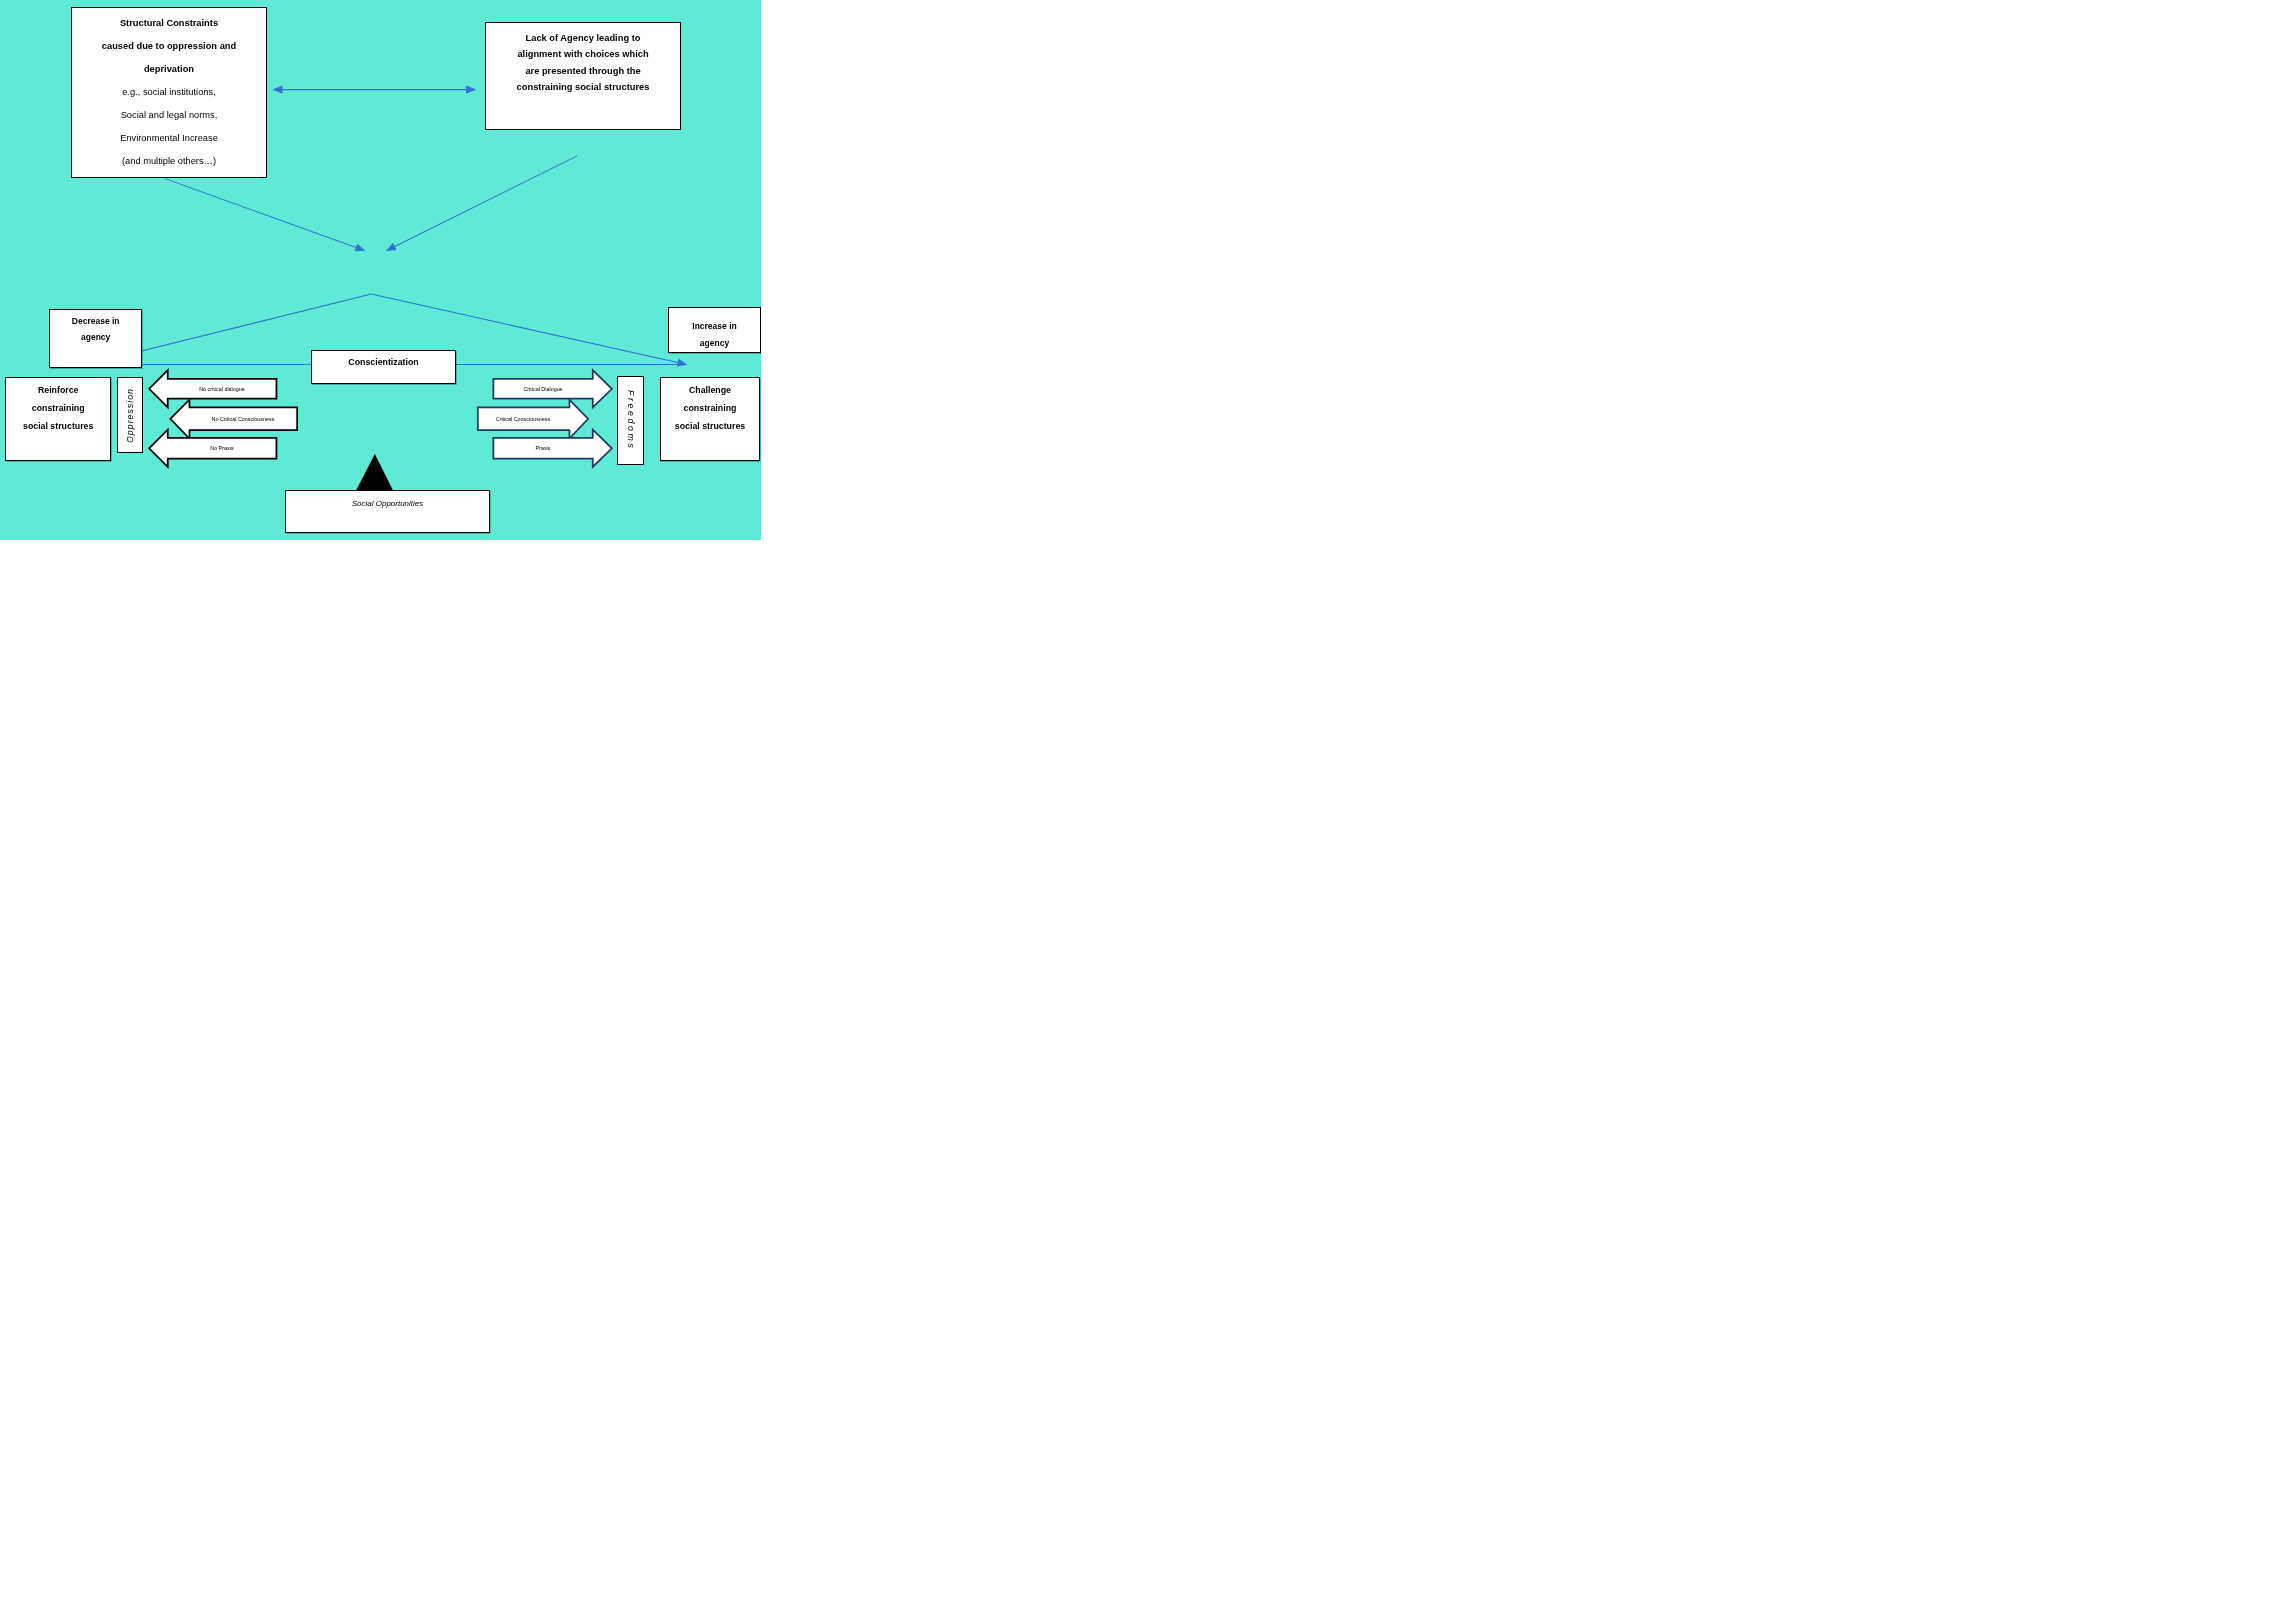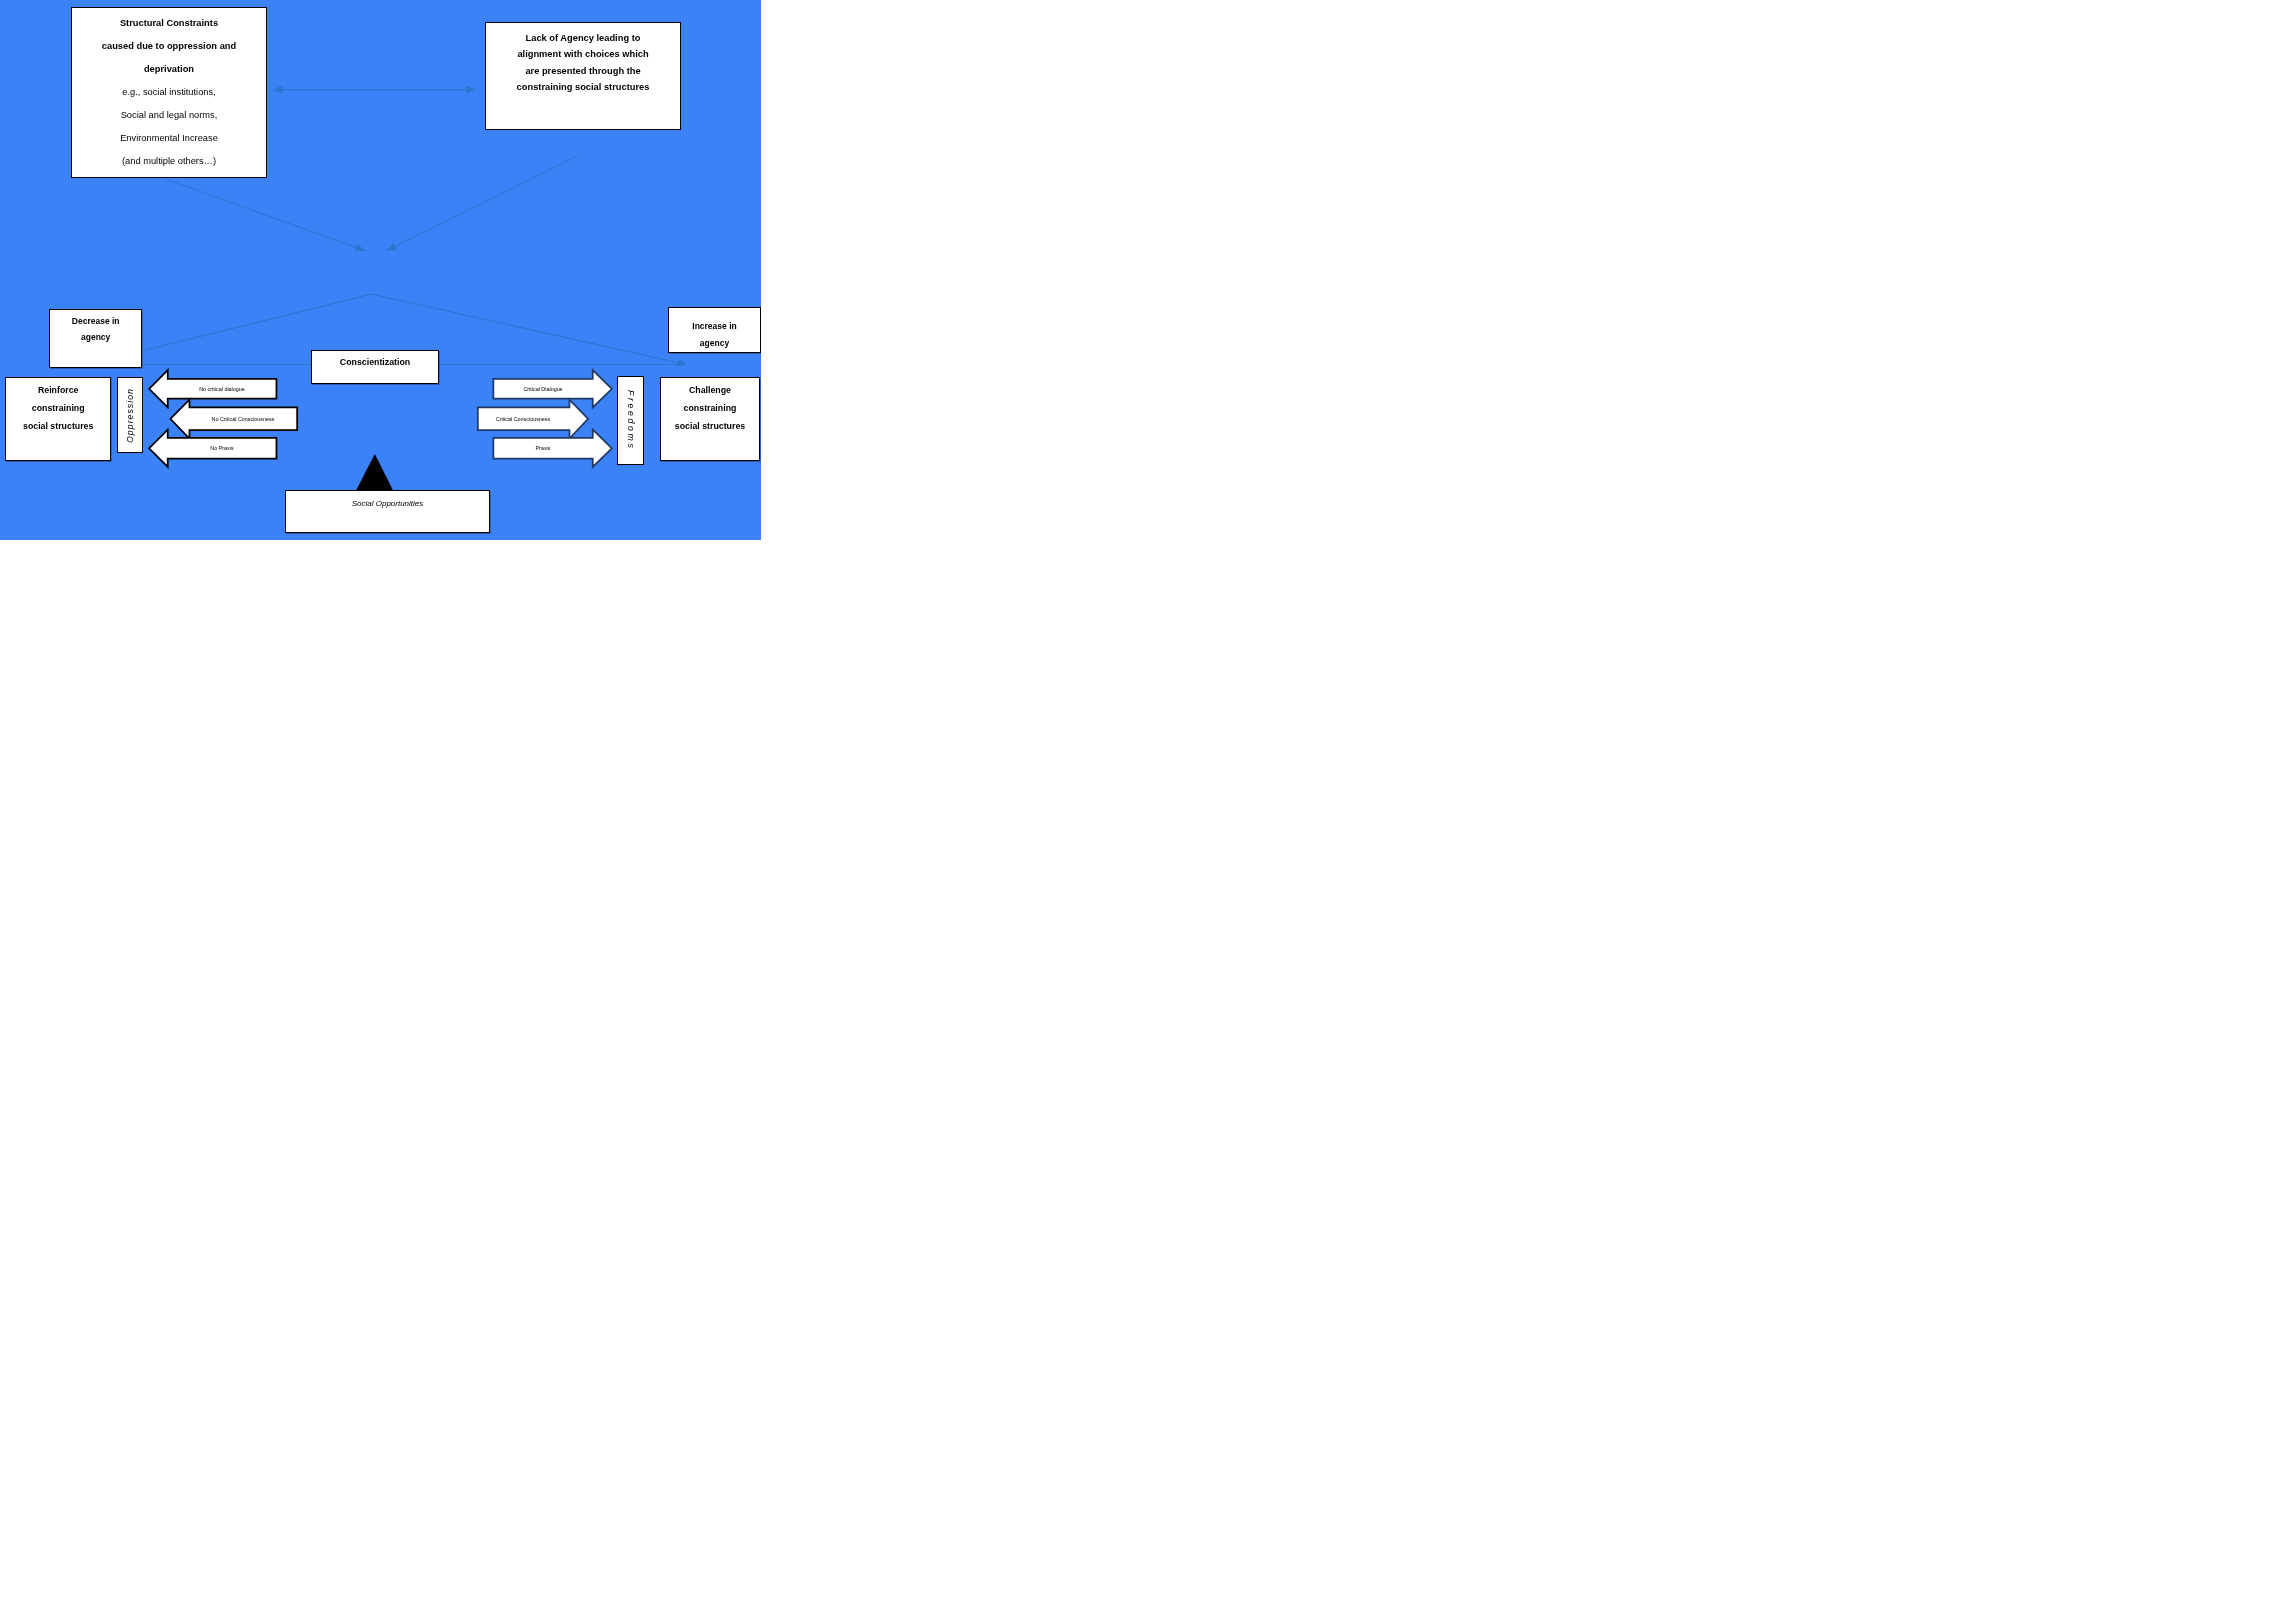--- a/index.html
+++ b/index.html
@@ -1,37 +1,37 @@
 <!DOCTYPE html>
 <html style="font-size:8.3px"><head>
 <meta charset="utf-8">
 <style>
   * { box-sizing: border-box; }
   html,body { margin:0; padding:0; background:#ffffff; }
   body { font-family:"Liberation Sans", sans-serif; color:#000; }
-  .canvas { position:relative; width:761px; height:540px; background:#3b82f6; overflow:hidden; }
+  .canvas { position:relative; width:761px; height:540px; background:#5eead4; overflow:hidden; }
   svg.layer { position:absolute; left:0; top:0; z-index:1; }
   .box { position:absolute; background:#fff; border:0.8px solid #000; text-align:center; z-index:2; }
   .sh { box-shadow:0.8px 1px 0 rgba(0,0,0,0.28); }
   .ln { white-space:nowrap; }
   .b { font-weight:bold; }
 
   #structural { left:71px; top:6.7px; width:196px; height:171px; padding-top:4.7px; border-width:0.7px; }
   #structural .ln { line-height:23px; font-size:9.3px; }
 
   #lack { left:485px; top:22px; width:196px; height:108px; padding-top:6.7px; border-width:0.7px; }
   #lack .ln { line-height:16.6px; font-size:9.3px; font-weight:bold; }
 
   #capabilities { left:111px; top:257px; width:526px; height:37px; display:flex; align-items:center; justify-content:center; font-weight:bold; font-size:9.3px; border-width:1px; }
 
   #decrease { left:5.2px; top:309px; width:93px; height:59px; padding-top:2.6px; border-width:1px;margin-left:44px; }
   #increase { left:668px; top:307px; width:93px; height:46px; padding-top:10px; border-width:1px; }
   #decrease .ln, #increase .ln { line-height:16.6px; font-size:8.5px; font-weight:bold; }
 
-  #conscientization { left:311px; top:350px; width:128px; height:34px; padding-top:6.2px; font-weight:bold; font-size:8.8px; border-width:1px; }
+  #conscientization { left:311px; top:350px; width:145px; height:34px; padding-top:6.2px; font-weight:bold; font-size:8.8px; border-width:1px; }
 
   #reinforce { left:5.2px; top:377px; width:106px; height:84px; padding-top:3.1px; border-width:1px; }
   #challenge { left:660px; top:377px; width:100px; height:84px; padding-top:3.1px; border-width:1px; }
   #reinforce .ln, #challenge .ln { line-height:18px; font-size:8.8px; font-weight:bold; }
 
   #oppression { left:117px; top:377px; width:26.4px; height:76px; display:flex; align-items:center; justify-content:center; border-width:0.7px; }
   #oppression span { writing-mode:vertical-rl; transform:rotate(180deg); font-style:italic; font-size:8.8px; letter-spacing:1px; }
 
   #freedoms { left:617px; top:376px; width:27.4px; height:89px; display:flex; align-items:center; justify-content:center; border-width:0.7px; }
   #freedoms span { writing-mode:vertical-rl; font-style:italic; font-size:8.8px; letter-spacing:2.6px; }

